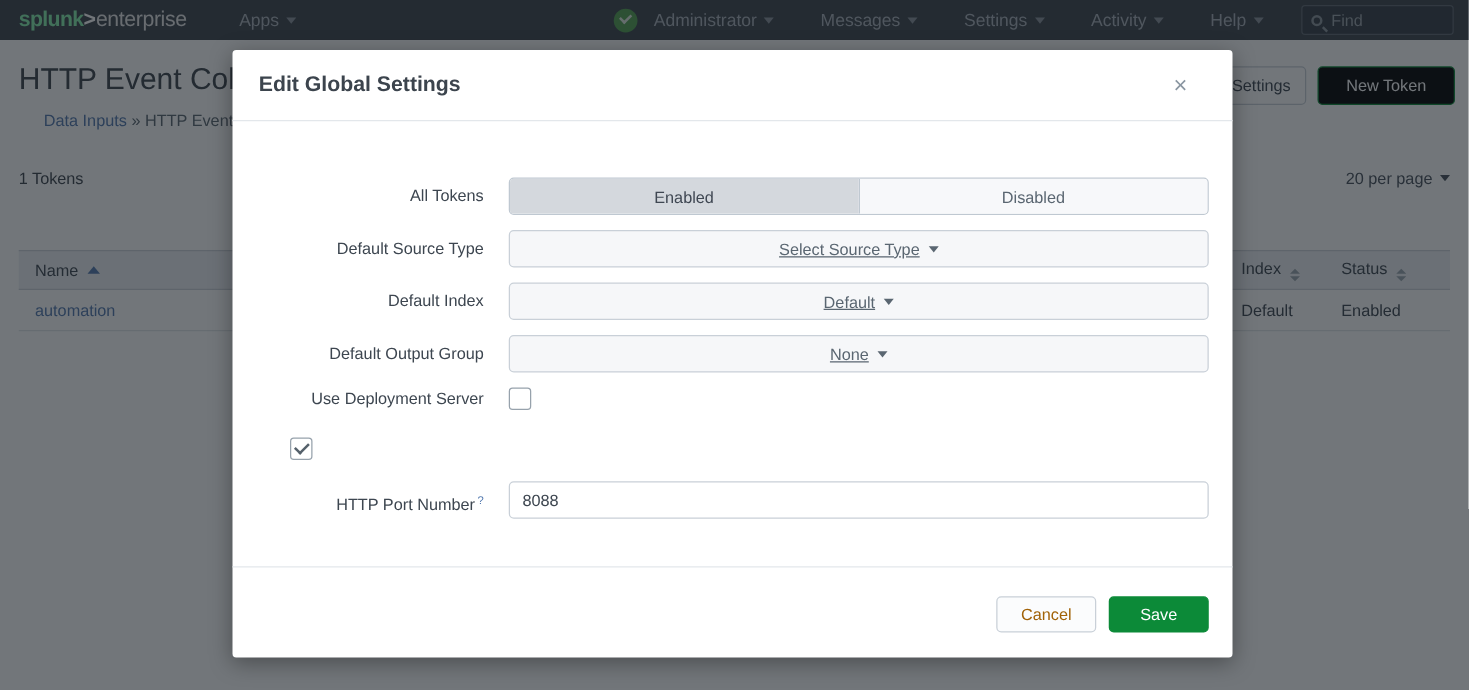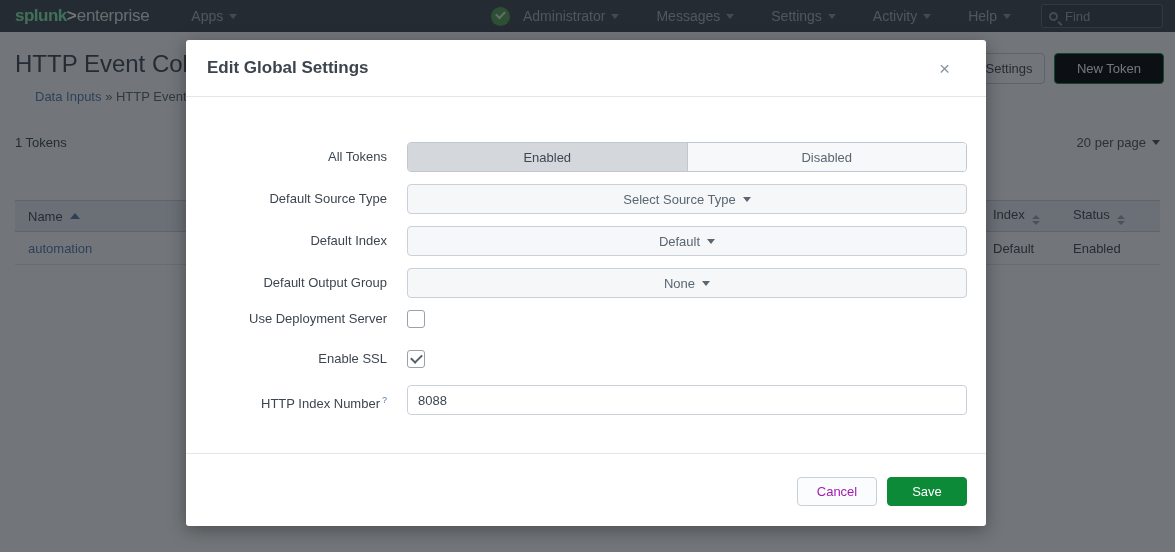--- a/index.html
+++ b/index.html
@@ -81,42 +81,42 @@
   .form-control-area { margin-left:20px; width:580px; }
 
   .toggle-group { display:flex; height:30px; border:1px solid #bfc8d1; border-radius:4px; overflow:hidden; }
   .toggle-seg { flex:1; display:flex; align-items:center; justify-content:center; font-size:13px;
                 cursor:pointer; background:#f7f8fa; color:#5a6671; }
   .toggle-seg.selected { background:#d4d8dd; color:#3f4752; }
   .toggle-seg + .toggle-seg { border-left:1px solid #bfc8d1; }
 
   .dropdown-btn { width:100%; height:30px; background:#f6f7f9; border:1px solid #c9d0d8;
                   border-radius:4px; display:flex; align-items:center; justify-content:center;
-                  font-size:13px; color:#5a6671; cursor:pointer; }
+                  font-size:13px; color:#5a6671; cursor:pointer;text-decoration:underline; }
   .dropdown-btn .caret { border-top-color:#5a6671; margin-left:7px; }
 
   .cb-row { margin-bottom:0; }
   .cb-row .form-label { line-height:18px; }
   .checkbox { width:18px; height:18px; border:1px solid #97a2ac; border-radius:3px;
               background:#ffffff; position:relative; cursor:pointer; }
   .checkbox.checked::after { content:""; position:absolute; left:3px; top:3px; width:9px; height:5px;
               border-left:2px solid #55616b; border-bottom:2px solid #55616b; transform:rotate(-45deg); }
   .row-deploy { margin-top:5px; margin-bottom:0; }
   .row-ssl { margin-top:22px; margin-bottom:0; }
   .row-port { margin-top:17px; }
   .help-sup { color:#5379af; font-size:9px; vertical-align:super; margin-left:2px; cursor:pointer; }
 
   .text-input { width:100%; height:30px; border:1px solid #c9d0d8; border-radius:4px;
                 padding:0 10px; font-size:13px; color:#3d4650; outline:none;
                 font-family:"Liberation Sans",sans-serif; }
 
   .modal-footer { position:absolute; left:0; right:0; top:413px; border-top:1px solid #e3e7eb;
                   height:73px; display:flex; justify-content:flex-end; align-items:flex-start;
                   padding:23px 19px 0 0; gap:10px; }
-  .btn-cancel { width:80px; height:29px; background:#fbfcfd; border:1px solid #c9d0d8; color:#a21caf; }
+  .btn-cancel { width:80px; height:29px; background:#fbfcfd; border:1px solid #c9d0d8; color:#a16207; }
   .btn-save { width:80px; height:29px; background:#0c8a38; border:1px solid #0c8a38; color:#ffffff; font-weight:500; }
 </style>
 </head>
 <body>
 
 <div class="topbar">
   <div class="logo"><span class="brand">splunk</span><span class="gt">&gt;</span><span class="product">enterprise</span></div>
   <div class="topbar-item apps">
     <span>Apps</span>
       <span class="caret"></span>
@@ -246,28 +246,27 @@
     </div>
 
     <div class="form-row cb-row row-deploy">
       <div class="form-label">Use Deployment Server</div>
       <div class="form-control-area">
         <div class="checkbox"></div>
       </div>
     </div>
 
     <div class="form-row cb-row row-ssl">
-      <div class="form-label">Enable SSL</div>
       <div class="form-control-area">
         <div class="checkbox checked"></div>
       </div>
     </div>
 
     <div class="form-row row-port">
-      <div class="form-label"><span>HTTP Index Number</span><span class="help-sup">?</span></div>
+      <div class="form-label"><span>HTTP Port Number</span><span class="help-sup">?</span></div>
       <div class="form-control-area">
         <input class="text-input" value="8088" style="">
       </div>
     </div>
   </div>
 
   <div class="modal-footer">
     <div class="btn btn-cancel">Cancel</div>
     <div class="btn btn-save">Save</div>
   </div>

